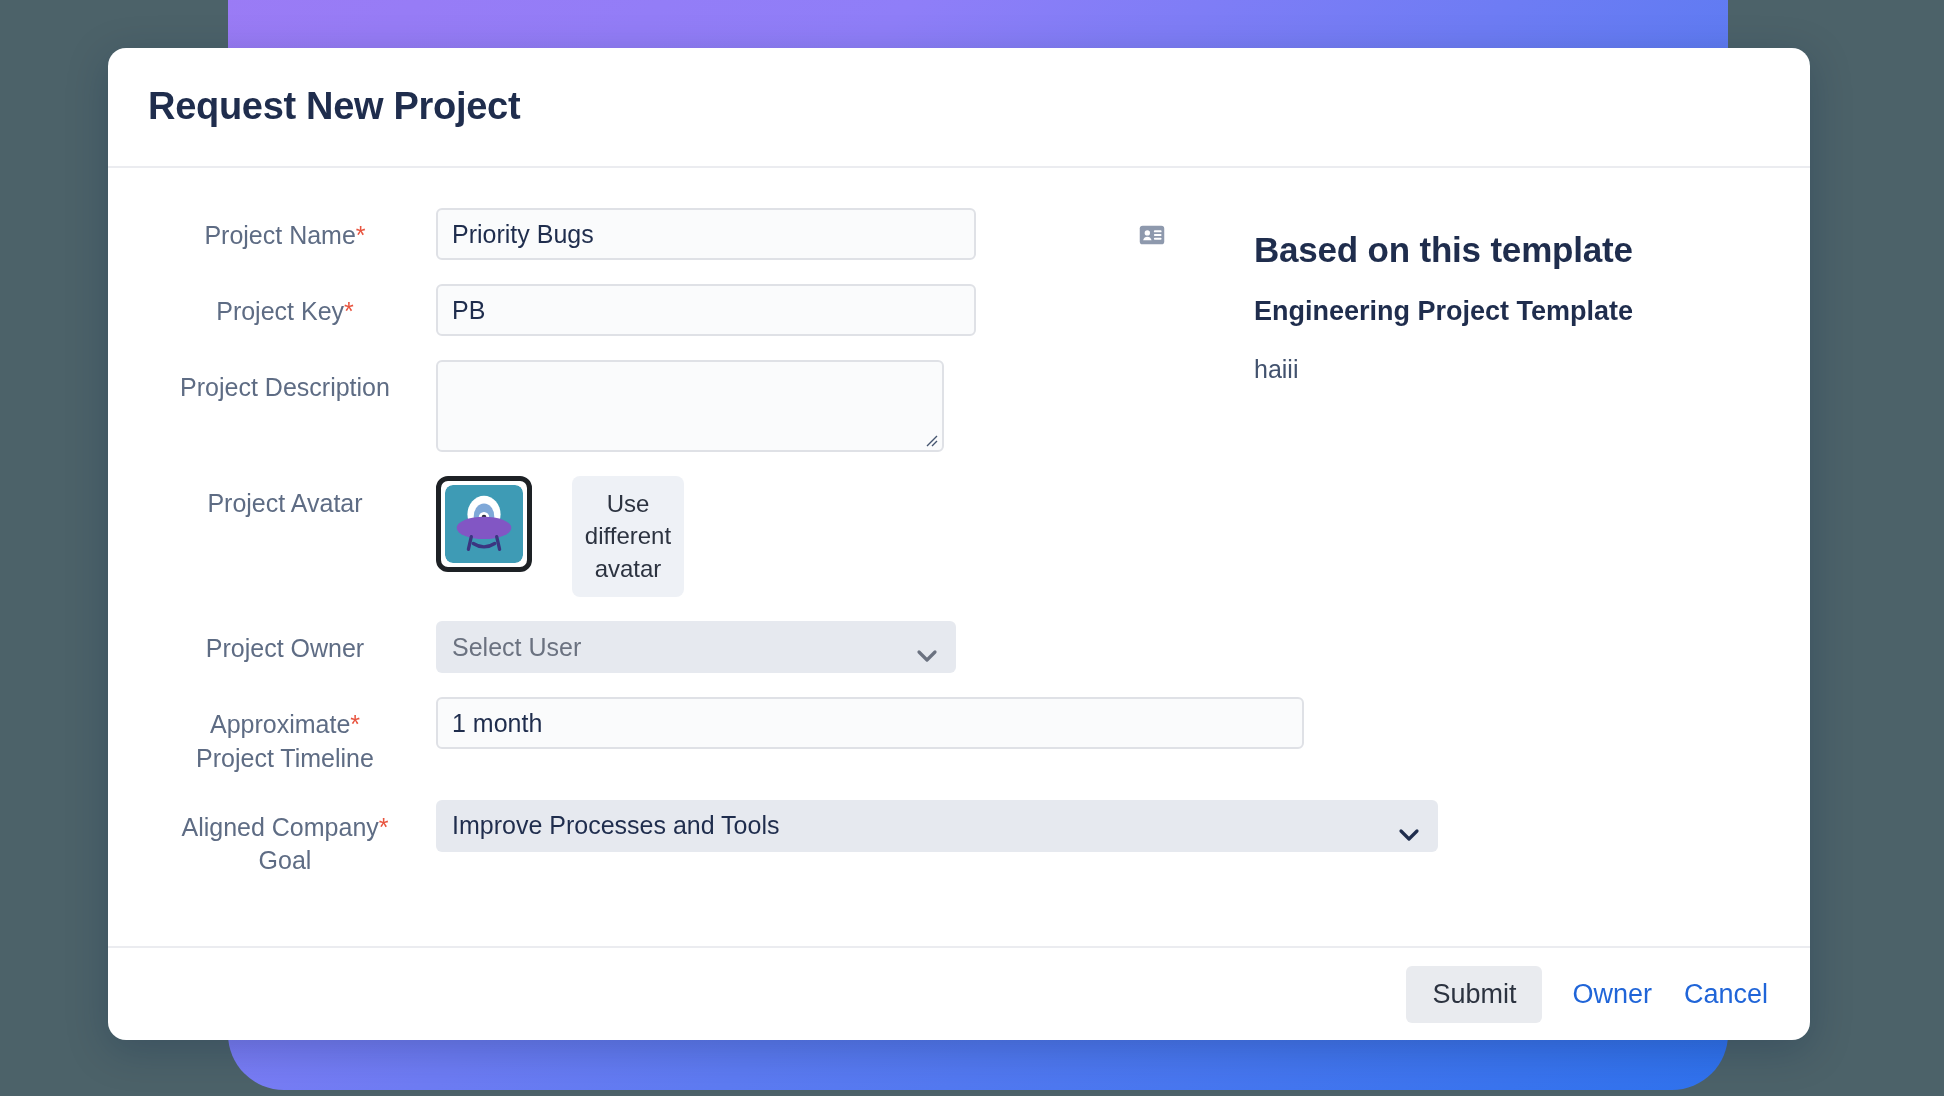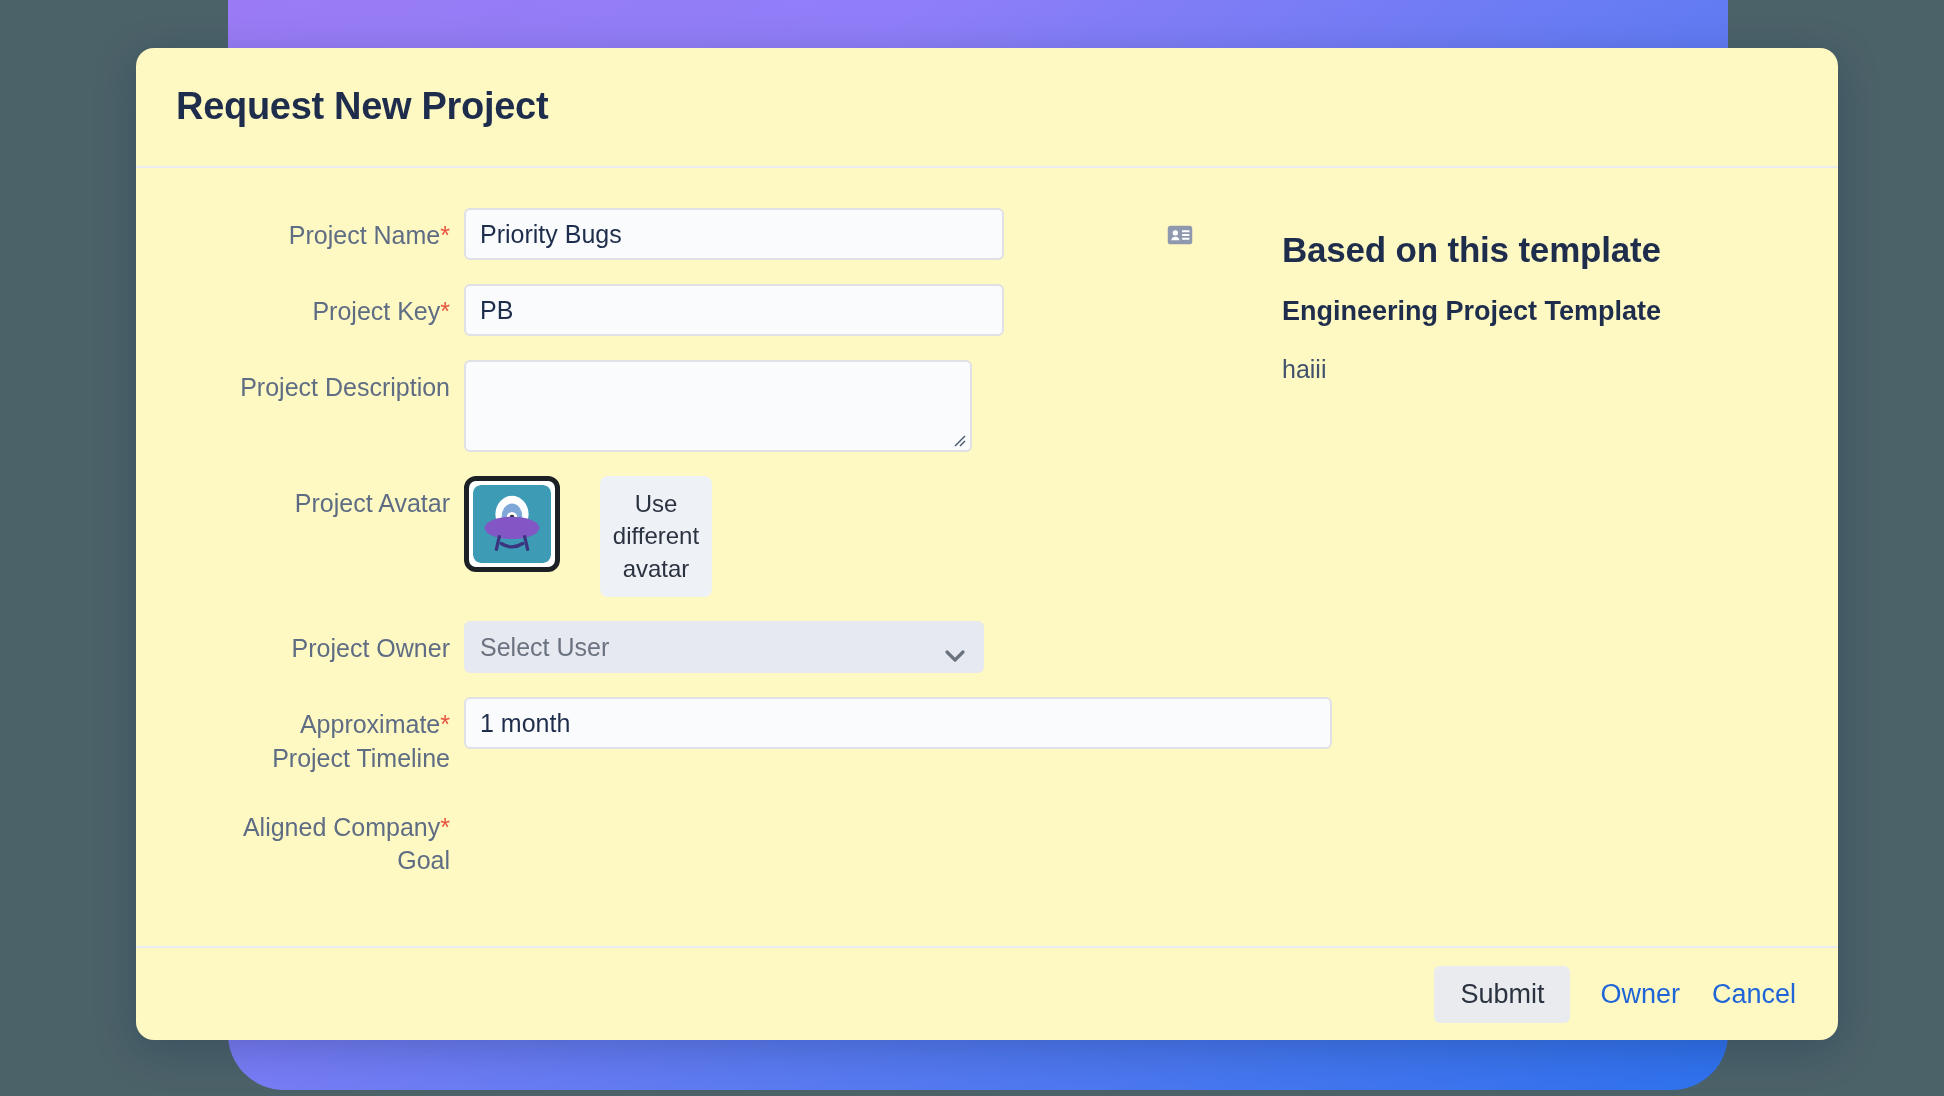--- a/index.html
+++ b/index.html
@@ -23,25 +23,25 @@
     top: -56px;
     width: 1500px;
     height: 1146px;
     border-radius: 56px;
     background: linear-gradient(135deg, #9b7bf5 0%, #8f7ef8 28%, #5d7bf2 62%, #2f72ee 100%);
   }
 
   
   .modal {
     position: absolute;
-    left: 136px;
+    left: 108px;
     top: 48px;
     width: 1702px;
     height: 992px;
-    background: #fef9c3;
+    background: #ffffff;
     border-radius: 18px;
     box-shadow: 0 10px 40px rgba(9, 30, 66, 0.25);
     display: flex;
     flex-direction: column;
     overflow: hidden;
   }
 
   .modal-header {
     padding: 36px 40px 0 40px;
     height: 118px;
@@ -84,21 +84,21 @@
   
   .row {
     display: flex;
     align-items: flex-start;
     margin-bottom: 24px;
   }
 
   .label {
     width: 288px;
     flex: 0 0 auto;
-    text-align: right;
+    text-align: center;
     padding-right: 14px;
     padding-top: 11px;
     font-size: 25px;
     color: #5e6c84;
     line-height: 1.35;
   }
 
   .label .req {
     color: #e8543f;
     font-size: 25px;
@@ -355,20 +355,30 @@
 
       <div class="row">
         <div class="label"><span>Approximate</span><span class="req">*</span><br><span>Project Timeline</span></div>
         <div class="field-wrap">
           <div class="input timeline">1 month</div>
         </div>
       </div>
 
       <div class="row">
         <div class="label"><span>Aligned Company</span><span class="req">*</span><br><span>Goal</span></div>
+        <div class="field-wrap">
+          <div class="select goal">
+            <span>Improve Processes and Tools</span>
+            <span class="chev">
+              <svg width="22" height="14" viewBox="0 0 22 14">
+                  <path d="M3 3 L11 11 L19 3" stroke="#1f2d4d" stroke-width="3.2" fill="none" stroke-linecap="round" stroke-linejoin="round"></path>
+                </svg>
+            </span>
+          </div>
+        </div>
       </div>
 
     </div>
 
     <div class="side-col">
       <div class="side-title">Based on this template</div>
       <div class="side-subtitle">Engineering Project Template</div>
       <div class="side-desc">haiii</div>
     </div>
 

